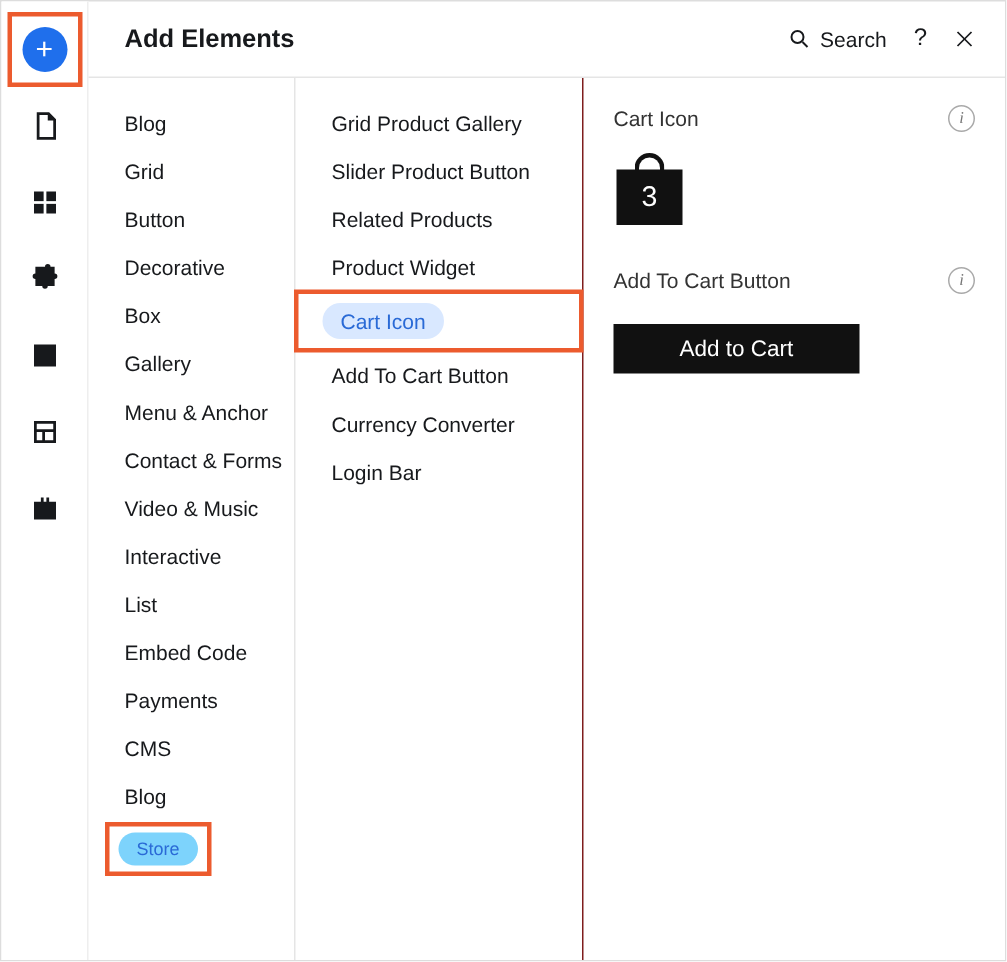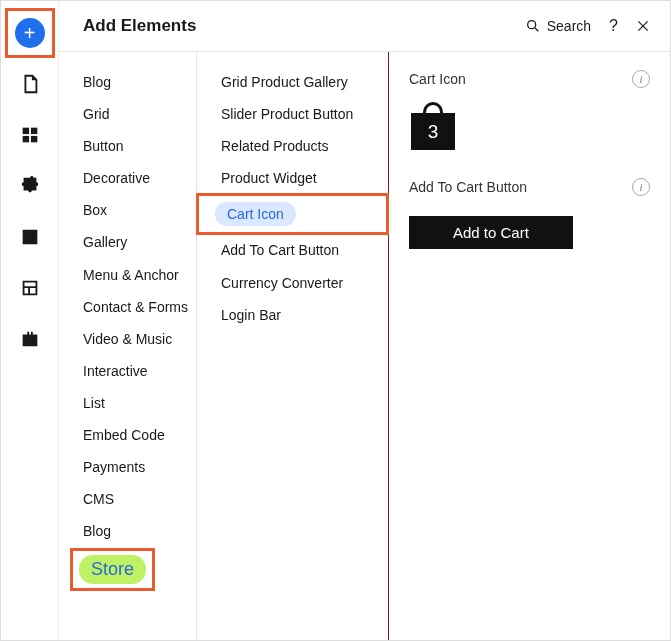--- a/index.html
+++ b/index.html
@@ -253,21 +253,21 @@
         <div class="cat-item"><span>Menu &amp; Anchor</span></div>
         <div class="cat-item"><span>Contact &amp; Forms</span></div>
         <div class="cat-item"><span>Video &amp; Music</span></div>
         <div class="cat-item"><span>Interactive</span></div>
         <div class="cat-item"><span>List</span></div>
         <div class="cat-item"><span>Embed Code</span></div>
         <div class="cat-item"><span>Payments</span></div>
         <div class="cat-item"><span>CMS</span></div>
         <div class="cat-item"><span>Blog</span></div>
         <div style="padding:4px 0;">
-          <span class="store-highlight"><span class="chip" style="background:#bef264;color:#2a6ad6;border-radius:14px;padding:4px 12px;display:inline-block;font-size:18px;">Store</span></span>
+          <span class="store-highlight"><span class="chip" style="background:#7dd3fc;color:#2a6ad6;border-radius:14px;padding:4px 12px;display:inline-block;font-size:12px;">Store</span></span>
         </div>
       </div>
 
       <div class="col col2">
         <div class="sub-item"><span>Grid Product Gallery</span></div>
         <div class="sub-item"><span>Slider Product Button</span></div>
         <div class="sub-item"><span>Related Products</span></div>
         <div class="sub-item"><span>Product Widget</span></div>
         <div class="sub-item selected highlight-box"><span class="chip">Cart Icon</span></div>
         <div class="sub-item"><span>Add To Cart Button</span></div>

